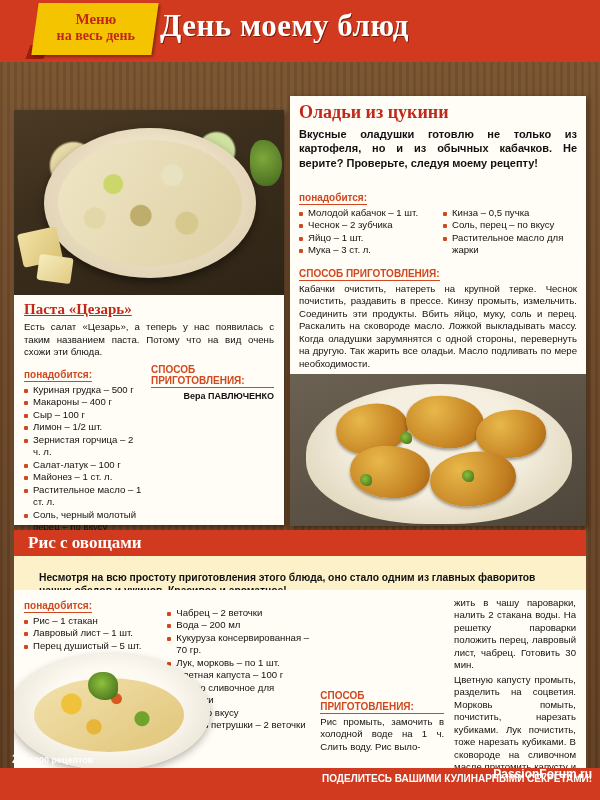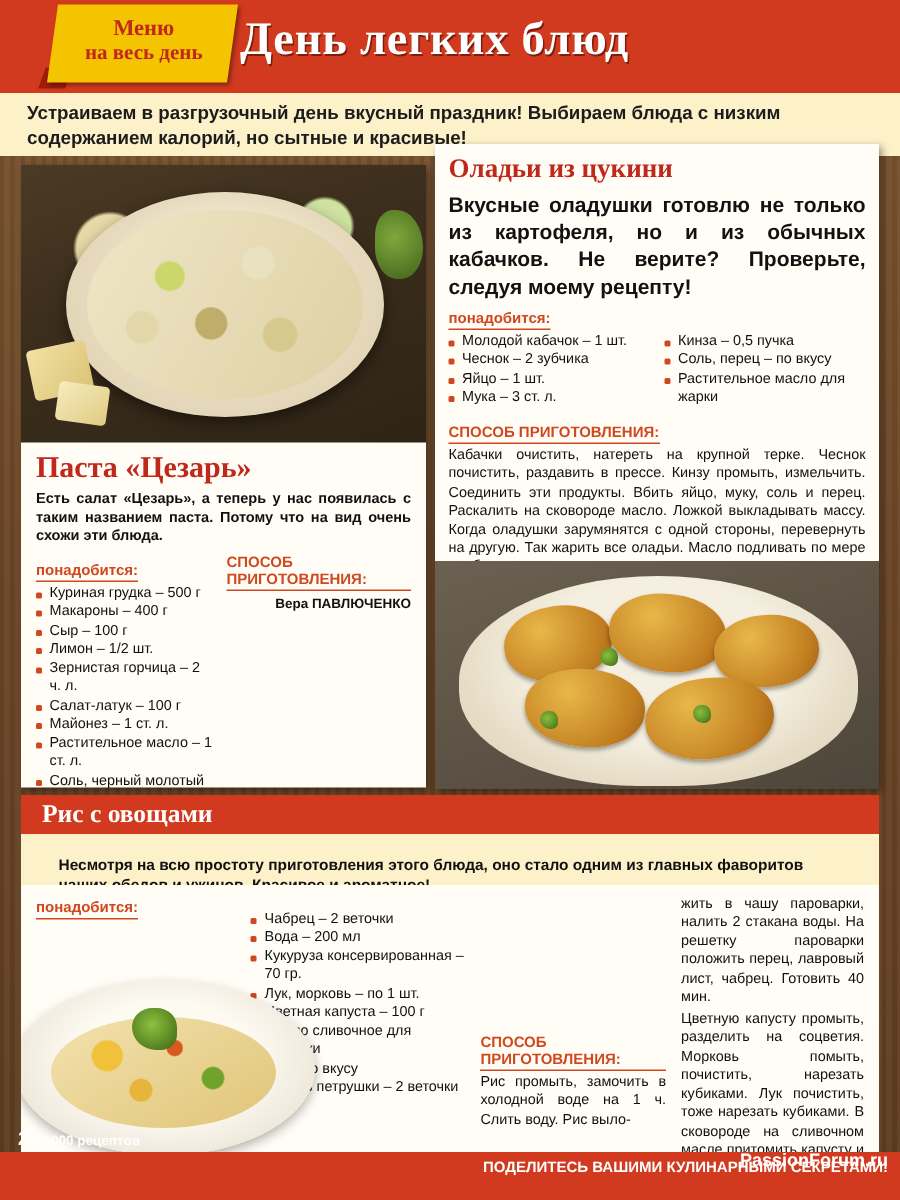--- a/index.html
+++ b/index.html
@@ -107,34 +107,34 @@
       radial-gradient(circle at 62% 28%, #e8e2c0 0 7%, rgba(0,0,0,0) 8%),
       radial-gradient(circle at 45% 60%, #bfae6b 0 8%, rgba(0,0,0,0) 9%),
       radial-gradient(circle at 70% 66%, #d7c98e 0 7%, rgba(0,0,0,0) 8%),
       radial-gradient(circle at 20% 62%, #e2d7a9 0 6%, rgba(0,0,0,0) 7%),
       linear-gradient(120deg,#efe6c6,#ded0a4);
   }
   .cheese1{position:absolute;left:6px;top:120px;width:40px;height:34px;background:linear-gradient(135deg,#f2e2a6,#d9c274);transform:rotate(-12deg);border-radius:3px;}
   .cheese2{position:absolute;left:24px;top:146px;width:34px;height:26px;background:linear-gradient(135deg,#f7ecbe,#e0cb83);transform:rotate(8deg);border-radius:3px;}
   .herb1{position:absolute;left:236px;top:30px;width:32px;height:46px;background:radial-gradient(circle at 40% 40%,#7ea83c,#41631c);border-radius:40% 60% 50% 50%;}
   .pasta-body { position:absolute; left:0; top:185px; width:270px; padding:6px 10px 0 10px; }
-  .pasta-title { font-size:20px; margin:0 0 3px 0; }
-  .pasta-lead { font-size:9.7px; font-weight:bold; color:#111; line-height:1.3; margin:0 0 5px 0; text-align:justify; }
+  .pasta-title { font-size:15px; margin:0 0 3px 0;text-decoration:underline; }
+  .pasta-lead { font-size:9.7px; font-weight:normal; color:#111; line-height:1.3; margin:0 0 5px 0; text-align:justify; }
   .two-col { display:flex; gap:9px; }
   .col-a { width:118px; }
   .col-b { width:123px; }
 
   
   .card-zuk {
     position:absolute; left:290px; top:96px; width:296px; height:430px;
     background:#fffdf5; box-shadow:2px 2px 5px rgba(0,0,0,0.4);
     padding:6px 9px 0 9px;
   }
   .zuk-title { font-size:18px; margin:0 0 4px 0; }
-  .zuk-lead { font-size:14px; font-weight:bold; line-height:1.3; color:#111; margin:0 0 2px 0; text-align:justify; }
+  .zuk-lead { font-size:11px; font-weight:bold; line-height:1.3; color:#111; margin:0 0 17px 0; text-align:justify; }
   .zuk-ing { display:flex; gap:10px; }
   .zuk-ing .c { width:50%; }
   .photo-zuk {
     position:absolute; left:0; bottom:0; width:296px; height:152px;
     background:linear-gradient(160deg,#6b6152 0%, #4e463a 100%);
     overflow:hidden;
   }
   .zplate{
     position:absolute;left:16px;top:10px;width:266px;height:140px;border-radius:50% 50% 45% 45%;
     background:radial-gradient(ellipse at 50% 40%,#f4efe0 0 45%,#e6ddc6 70%,#d9cfb4 100%);
@@ -212,26 +212,23 @@
 <div class="page">
 
   <div class="header">
     <div class="badge-corner"></div>
     <div class="menu-badge">
       <span class="mtxt">
         <span>Меню</span><br>
         <span class="l2">на весь день</span>
       </span>
     </div>
-    <div class="hdr-title">День легких блюд</div>
-  </div>
-
-  <div class="intro">
-    <p>Устраиваем в разгрузочный день вкусный праздник! Выбираем блюда с низким содержанием калорий, но сытные и красивые!</p>
-  </div>
+    <div class="hdr-title">День моему блюд</div>
+  </div>
+
 
   <div class="card-pasta">
     <div class="photo-pasta">
       <div class="plate"></div>
       <div class="cheese1"></div>
       <div class="cheese2"></div>
       <div class="herb1"></div>
     </div>
     <div class="pasta-body">
       <div class="sec-title pasta-title">Паста «Цезарь»</div>
@@ -302,40 +299,45 @@
   <div class="rice-header">
     <span class="rt">Рис с овощами</span>
   </div>
   <div class="rice-lead-box">
     <p>Несмотря на всю простоту приготовления этого блюда, оно стало одним из главных фаворитов наших обедов и ужинов. Красивое и ароматное!</p>
   </div>
   <div class="rice-body">
     <div class="rice-cols">
       <div class="rc1">
         <span class="lbl">понадобится:</span>
+        <ul class="ing">
+          <li>Рис – 1 стакан</li>
+          <li>Лавровый лист – 1 шт.</li>
+          <li>Перец душистый – 5 шт.</li>
+        </ul>
       </div>
       <div class="rc2">
         <ul class="ing" style="margin-top:12px;">
           <li>Чабрец – 2 веточки</li>
           <li>Вода – 200 мл</li>
           <li>Кукуруза консервированная – 70 гр.</li>
           <li>Лук, морковь – по 1 шт.</li>
           <li>Цветная капуста – 100 г</li>
           <li>Масло сливочное для обжарки</li>
           <li>Соль по вкусу</li>
           <li>Зелень петрушки – 2 веточки</li>
         </ul>
       </div>
       <div class="rc3">
         <div style="height:95px;"></div>
         <span class="lbl">СПОСОБ ПРИГОТОВЛЕНИЯ:</span>
         <p class="method">Рис промыть, замочить в холодной воде на 1 ч. Слить воду. Рис выло-</p>
       </div>
       <div class="rc4">
-        <p class="method">жить в чашу пароварки, налить 2 стакана воды. На решетку пароварки положить перец, лавровый лист, чабрец. Готовить 40 мин.</p>
+        <p class="method">жить в чашу пароварки, налить 2 стакана воды. На решетку пароварки положить перец, лавровый лист, чабрец. Готовить 30 мин.</p>
         <p class="method">Цветную капусту промыть, разделить на соцветия. Морковь помыть, почистить, нарезать кубиками. Лук почистить, тоже нарезать кубиками. В сковороде на сливочном масле притомить капусту и овощи. Добавить кукурузу. Посолить.</p>
 
       </div>
     </div>
     <div class="photo-rice">
       <div class="rplate">
         <div class="rice-heap"></div>
         <div class="rice-herb"></div>
       </div>
     </div>

